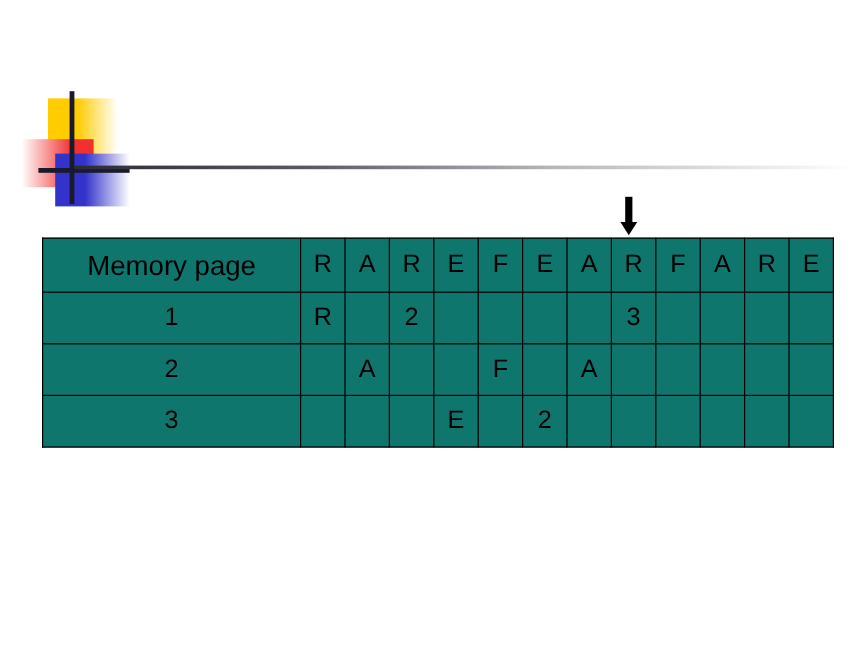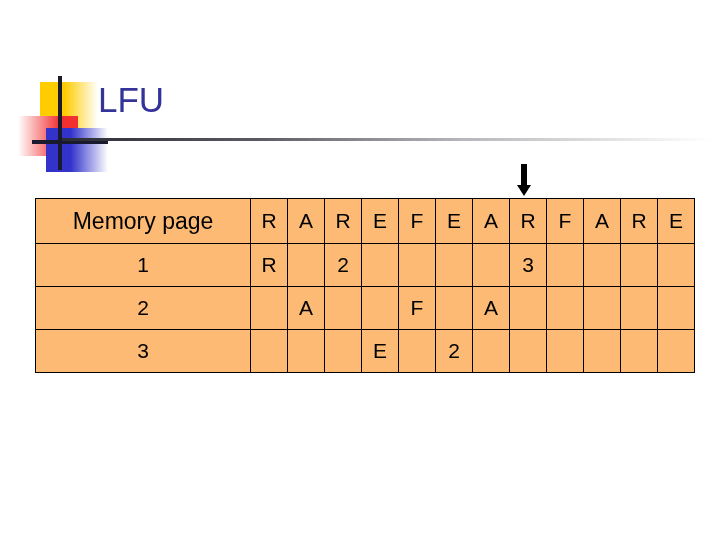--- a/index.html
+++ b/index.html
@@ -122,21 +122,21 @@
     border-top: 11px solid #000000;
   }
 
   
   #memory-table {
     position: absolute;
     left: 35px;
     top: 198px;
     border-collapse: collapse;
     table-layout: fixed;
-    background: #fdba74;
+    background: #0f766e;
   }
   #memory-table td {
     border: 1.5px solid #000000;
     text-align: center;
     vertical-align: middle;
     font-size: 21px;
     color: #000000;
     padding: 0;
     height: 42px;
   }
@@ -162,21 +162,20 @@
 <div id="slide-header">
 
   <div id="logo-mark">
     <div class="logo-sq logo-yellow"></div>
     <div class="logo-sq logo-red"></div>
     <div class="logo-sq logo-blue"></div>
     <div class="logo-vline"></div>
     <div class="logo-hline"></div>
   </div>
 
-  <div id="slide-title">LFU</div>
 
   <div id="title-rule"></div>
 </div>
 
 <div id="pointer-arrow">
   <div class="shaft"></div>
   <div class="head"></div>
 </div>
 
 <table id="memory-table" class="outer-frame">

